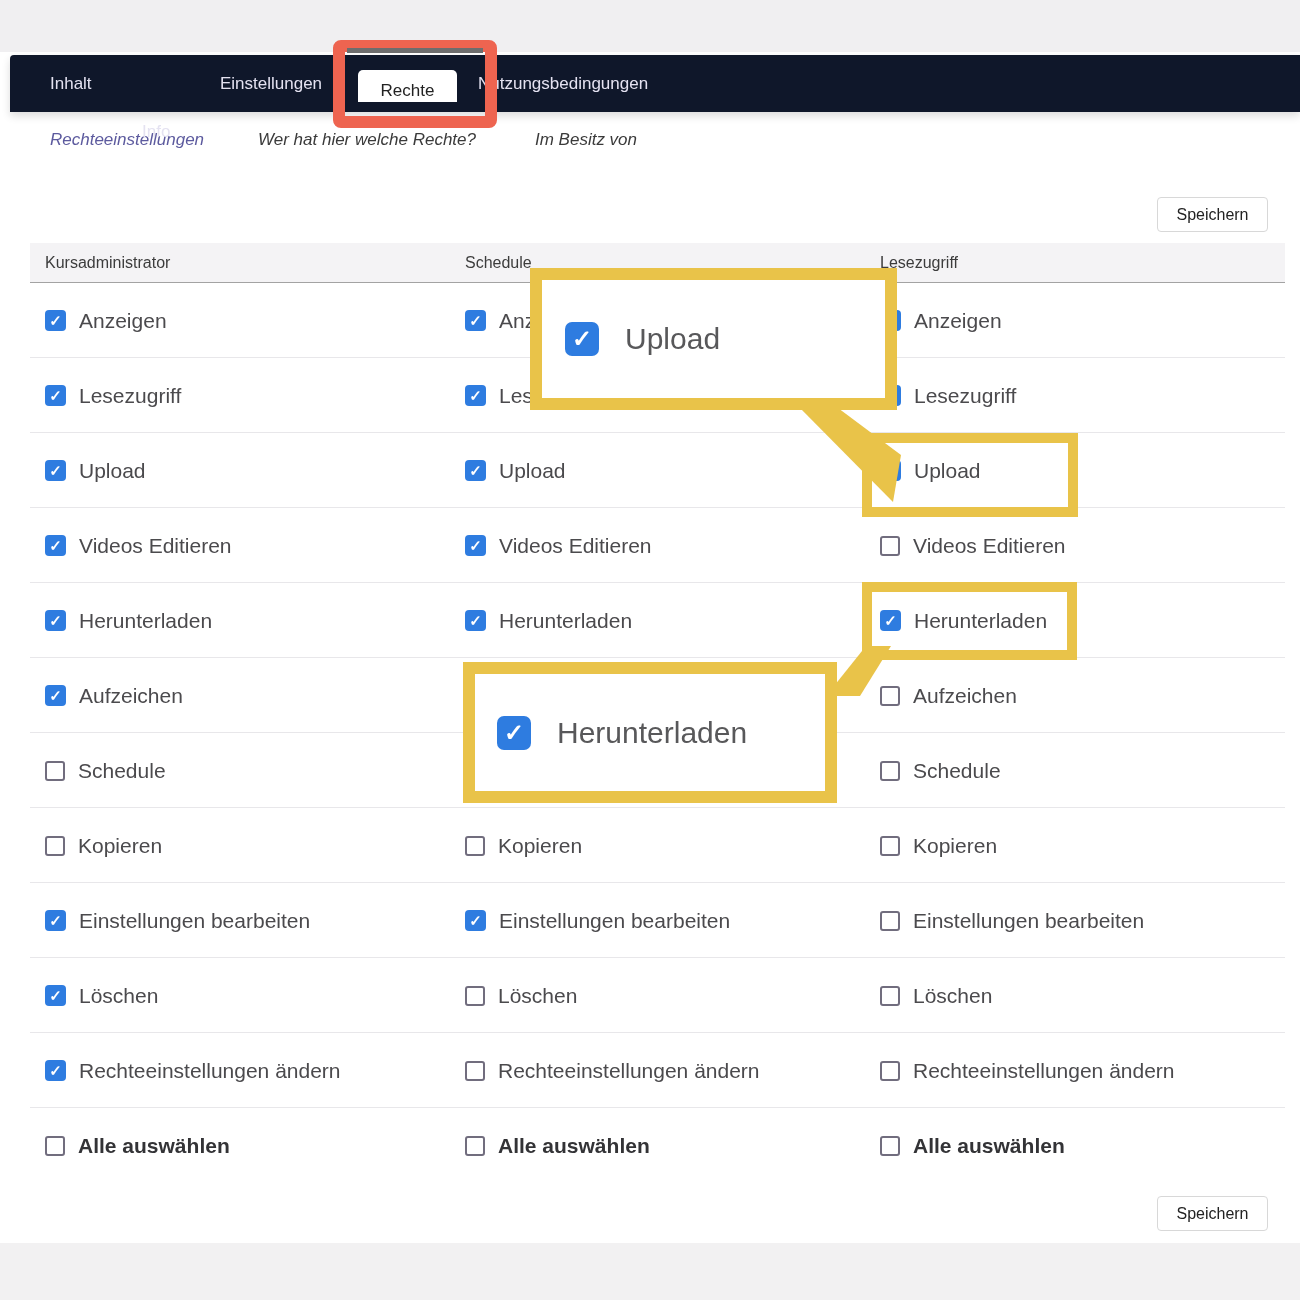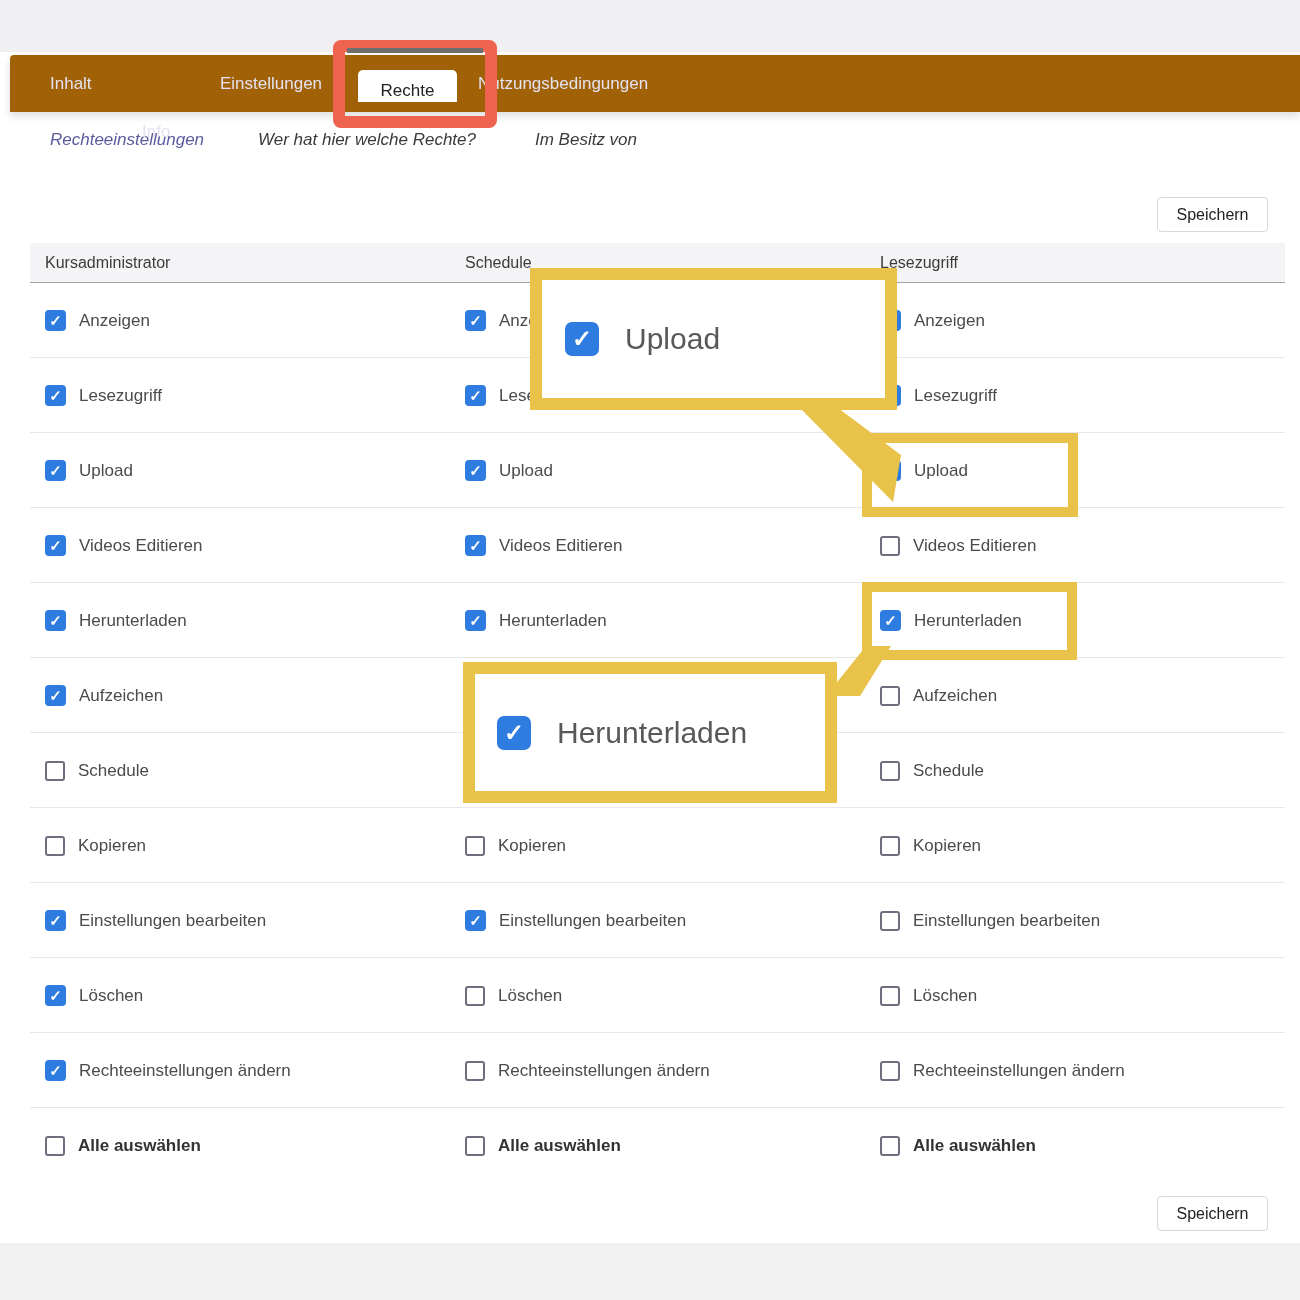--- a/index.html
+++ b/index.html
@@ -4,21 +4,21 @@
 <style>
   * { margin:0; padding:0; box-sizing:border-box; }
   html,body { width:1300px; height:1300px; }
   body { font-family:"Liberation Sans", sans-serif; background:#ffffff; position:relative; overflow:hidden; }
   #page { position:absolute; left:0; top:0; width:1300px; height:1300px; background:#ffffff; }
 
   .top-strip { position:absolute; left:0; top:0; width:1300px; height:52px; background:#f0eff1; }
   .footer-strip { position:absolute; left:0; top:1243px; width:1300px; height:57px; background:#f2f1f2; }
 
   
-  .navbar { position:absolute; left:10px; top:55px; width:1290px; height:57px; background:#a16207;
+  .navbar { position:absolute; left:10px; top:55px; width:1290px; height:57px; background:#0f172a;
             border-radius:4px 0 0 0; box-shadow:0 4px 9px rgba(0,0,0,0.14); z-index:5; }
   .nav-tab { position:absolute; top:0; height:57px; line-height:57px; color:#e4e2f1; font-size:17px; cursor:pointer; }
   .nav-tab-inhalt { left:40px; }
   .nav-tab-info { left:132px;margin-top:48px; }
   .nav-tab-einstellungen { left:210px; }
   .nav-tab-nutzung { left:468px; }
   .nav-tab-active { position:absolute; left:348px; top:15px; width:99px; height:32px; background:#ffffff;
                     border-radius:5px 5px 0 0; text-align:center; line-height:42px; color:#222222;
                     font-size:17px; cursor:pointer; }
 
@@ -49,21 +49,21 @@
   #perm-table { position:absolute; left:30px; top:283px; width:1255px; z-index:1; }
   .perm-row { position:relative; width:1255px; height:75px; border-bottom:1px solid #e8e7ea; }
   .perm-row:last-child { border-bottom:none; }
   .perm-cell { position:absolute; top:0; height:75px; display:flex; align-items:center; }
   .cell-c0 { left:15px; } .cell-c1 { left:435px; } .cell-c2 { left:850px; }
 
   .cb { width:21px; height:21px; border-radius:4px; flex:0 0 auto; }
   .cb.checked { background:#2e7ce0; color:#ffffff; font-size:15px; font-weight:700;
                 display:flex; align-items:center; justify-content:center; cursor:pointer; }
   .cb.unchecked { width:20px; height:20px; background:#ffffff; border:2px solid #716d7e; border-radius:3px; cursor:pointer; }
-  .perm-label { margin-left:13px; font-size:17px; color:#4b4a4d; cursor:pointer; }
+  .perm-label { margin-left:13px; font-size:21px; color:#4b4a4d; cursor:pointer; }
   .perm-label.bold { font-weight:700; color:#333336; }
 
   
   .callout { position:absolute; border:12px solid #e9c349; background:#ffffff; z-index:30;
              display:flex; align-items:center; }
   .callout-upload { left:530px; top:268px; width:367px; height:142px; padding-left:23px; }
   .callout-download { left:463px; top:662px; width:374px; height:141px; padding-left:22px; }
   .callout .cb-big { width:34px; height:34px; background:#2e7ce0; border-radius:7px; color:#ffffff;
                      font-size:24px; font-weight:700; display:flex; align-items:center; justify-content:center;
                      flex:0 0 auto; cursor:pointer; }

